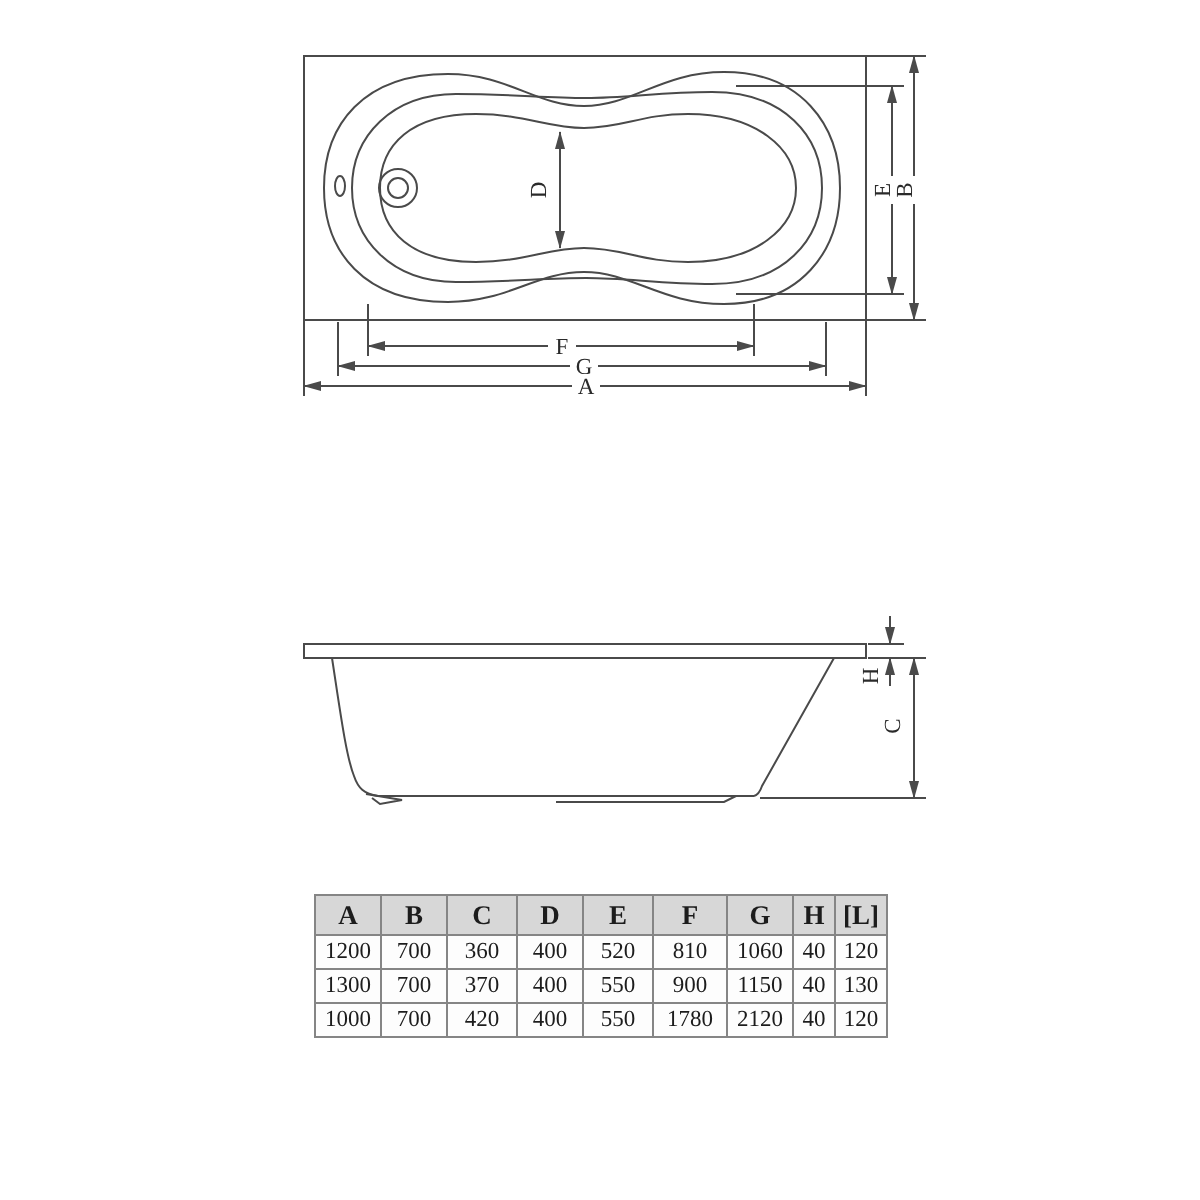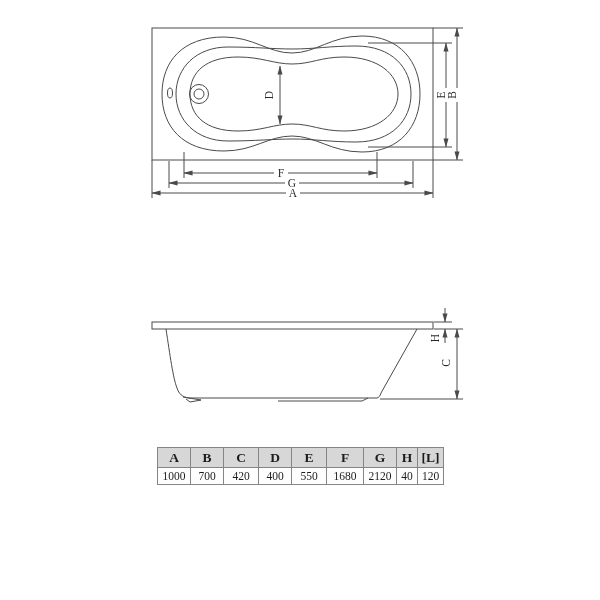--- a/index.html
+++ b/index.html
@@ -116,25 +116,47 @@
         <th>D</th>
         <th>E</th>
         <th>F</th>
         <th>G</th>
         <th>H</th>
         <th>[L]</th>
       </tr>
     </thead>
     <tbody>
       <tr>
+        <td>1200</td>
+        <td>700</td>
+        <td>360</td>
+        <td>400</td>
+        <td>520</td>
+        <td>810</td>
+        <td>1060</td>
+        <td>40</td>
+        <td>120</td>
+      </tr>
+      <tr>
+        <td>1300</td>
+        <td>700</td>
+        <td>370</td>
+        <td>400</td>
+        <td>550</td>
+        <td>900</td>
+        <td>1150</td>
+        <td>40</td>
+        <td>130</td>
+      </tr>
+      <tr>
         <td>1000</td>
         <td>700</td>
         <td>420</td>
         <td>400</td>
         <td>550</td>
-        <td>1680</td>
+        <td>1780</td>
         <td>2120</td>
         <td>40</td>
         <td>120</td>
       </tr>
     </tbody>
   </table>
 </div>
 
 </body></html>

